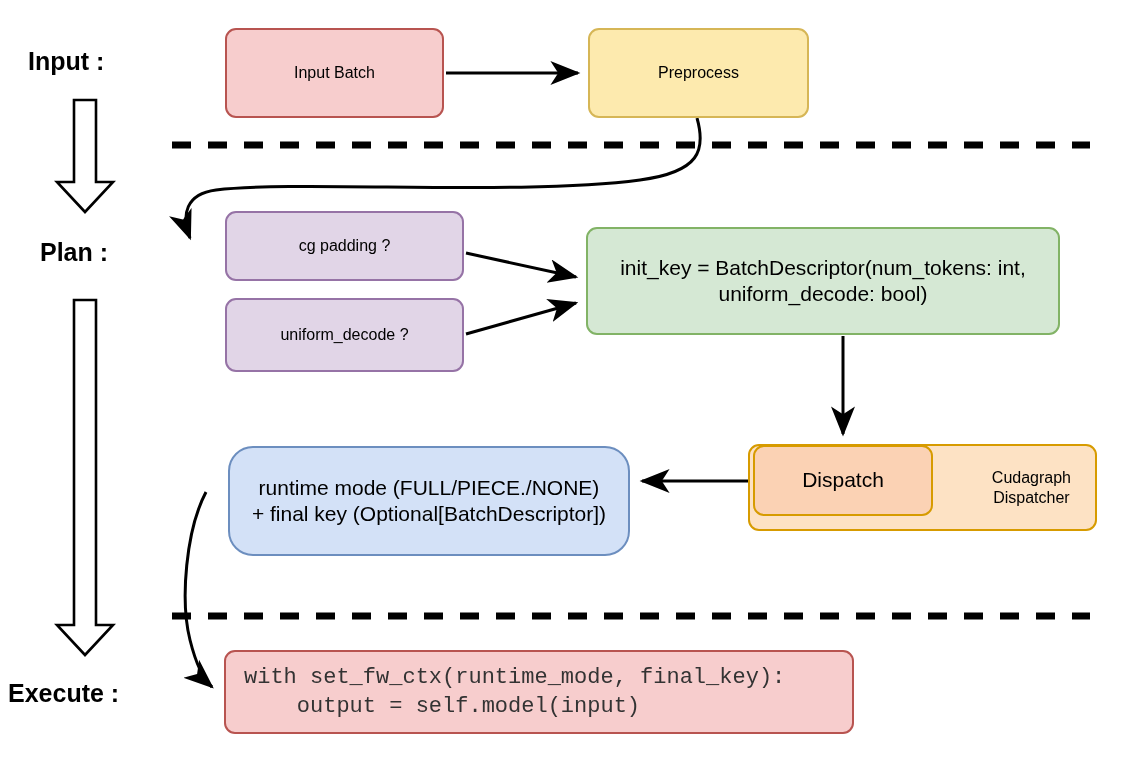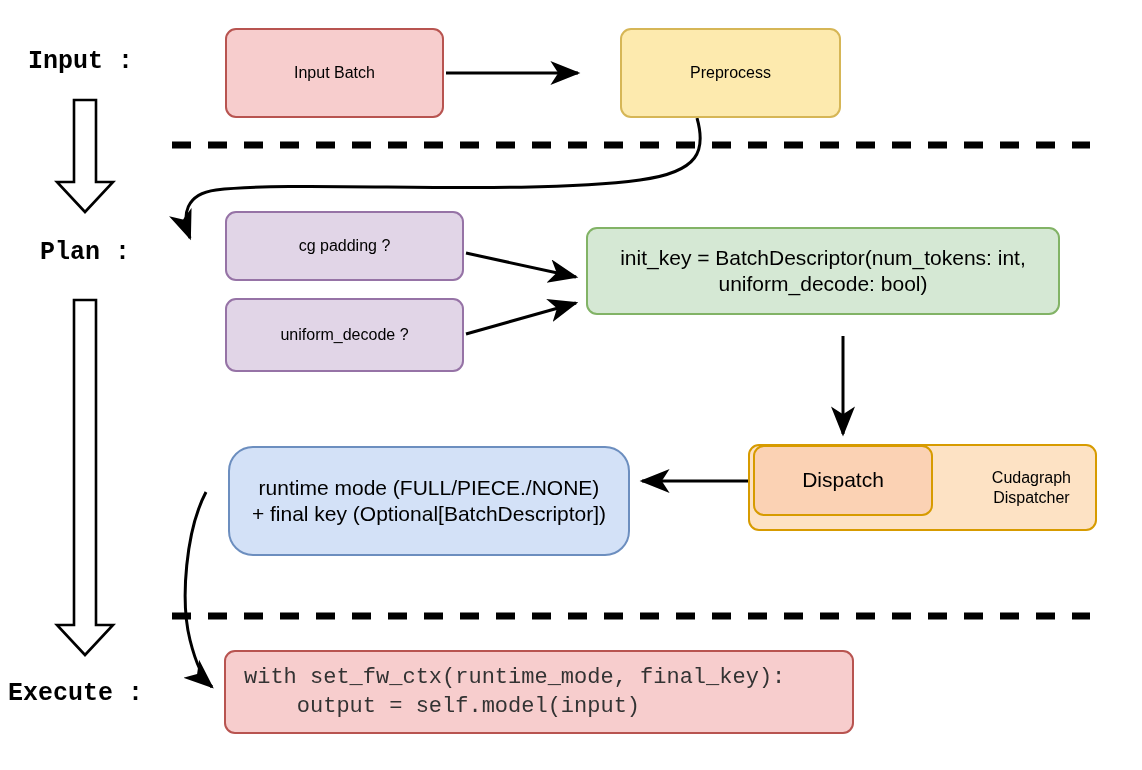--- a/index.html
+++ b/index.html
@@ -18,21 +18,21 @@
   .svg-layer {
     position: absolute;
     left: 0;
     top: 0;
     width: 1142px;
     height: 770px;
     pointer-events: none;
   }
   .stage-label {
     position: absolute;
-    font-family: Liberation Mono, monospace;
+    font-family: Liberation Sans, sans-serif;
     font-weight: bold;
     font-size: 25px;
     color: #000000;
     white-space: nowrap;
     letter-spacing: 0px;
   }
   .node {
     position: absolute;
     box-sizing: border-box;
     border-radius: 11px;
@@ -96,29 +96,29 @@
   </svg>
 
   <div class="stage-label" style="left:28px; top:47px;">Input :</div>
   <div class="stage-label" style="left:40px; top:238px;">Plan :</div>
   <div class="stage-label" style="left:8px; top:679px;">Execute :</div>
 
   <div class="node" style="left:225px; top:28px; width:219px; height:90px;
        background:#f7cdcd; border-color:#b85450;">Input Batch</div>
 
   <div class="node" style="left:588px; top:28px; width:221px; height:90px;
-       background:#fdeaae; border-color:#d6b656;margin-left:32px;">Preprocess</div>
+       background:#fdeaae; border-color:#d6b656;">Preprocess</div>
 
   <div class="node" style="left:225px; top:211px; width:239px; height:70px;
        background:#e1d5e7; border-color:#9673a6;">cg padding ?</div>
 
   <div class="node" style="left:225px; top:298px; width:239px; height:74px;
        background:#e1d5e7; border-color:#9673a6;">uniform_decode ?</div>
 
-  <div class="node green-node" style="left:586px; top:227px; width:474px; height:88px;
+  <div class="node green-node" style="left:586px; top:227px; width:474px; height:108px;
        background:#d5e8d4; border-color:#82b366; white-space:pre-line;">init_key = BatchDescriptor(num_tokens: int,
 uniform_decode: bool)</div>
 
   <div class="node" style="left:748px; top:444px; width:349px; height:87px;
        background:#fde2c4; border-color:#d79b00; white-space:pre-line;
        justify-content:flex-end; padding-right:24px;">Cudagraph
 Dispatcher</div>
 
   <div class="node" style="left:753px; top:445px; width:180px; height:71px;
        background:#fbd2b4; border-color:#d79b00; font-size:21px;">Dispatch</div>

